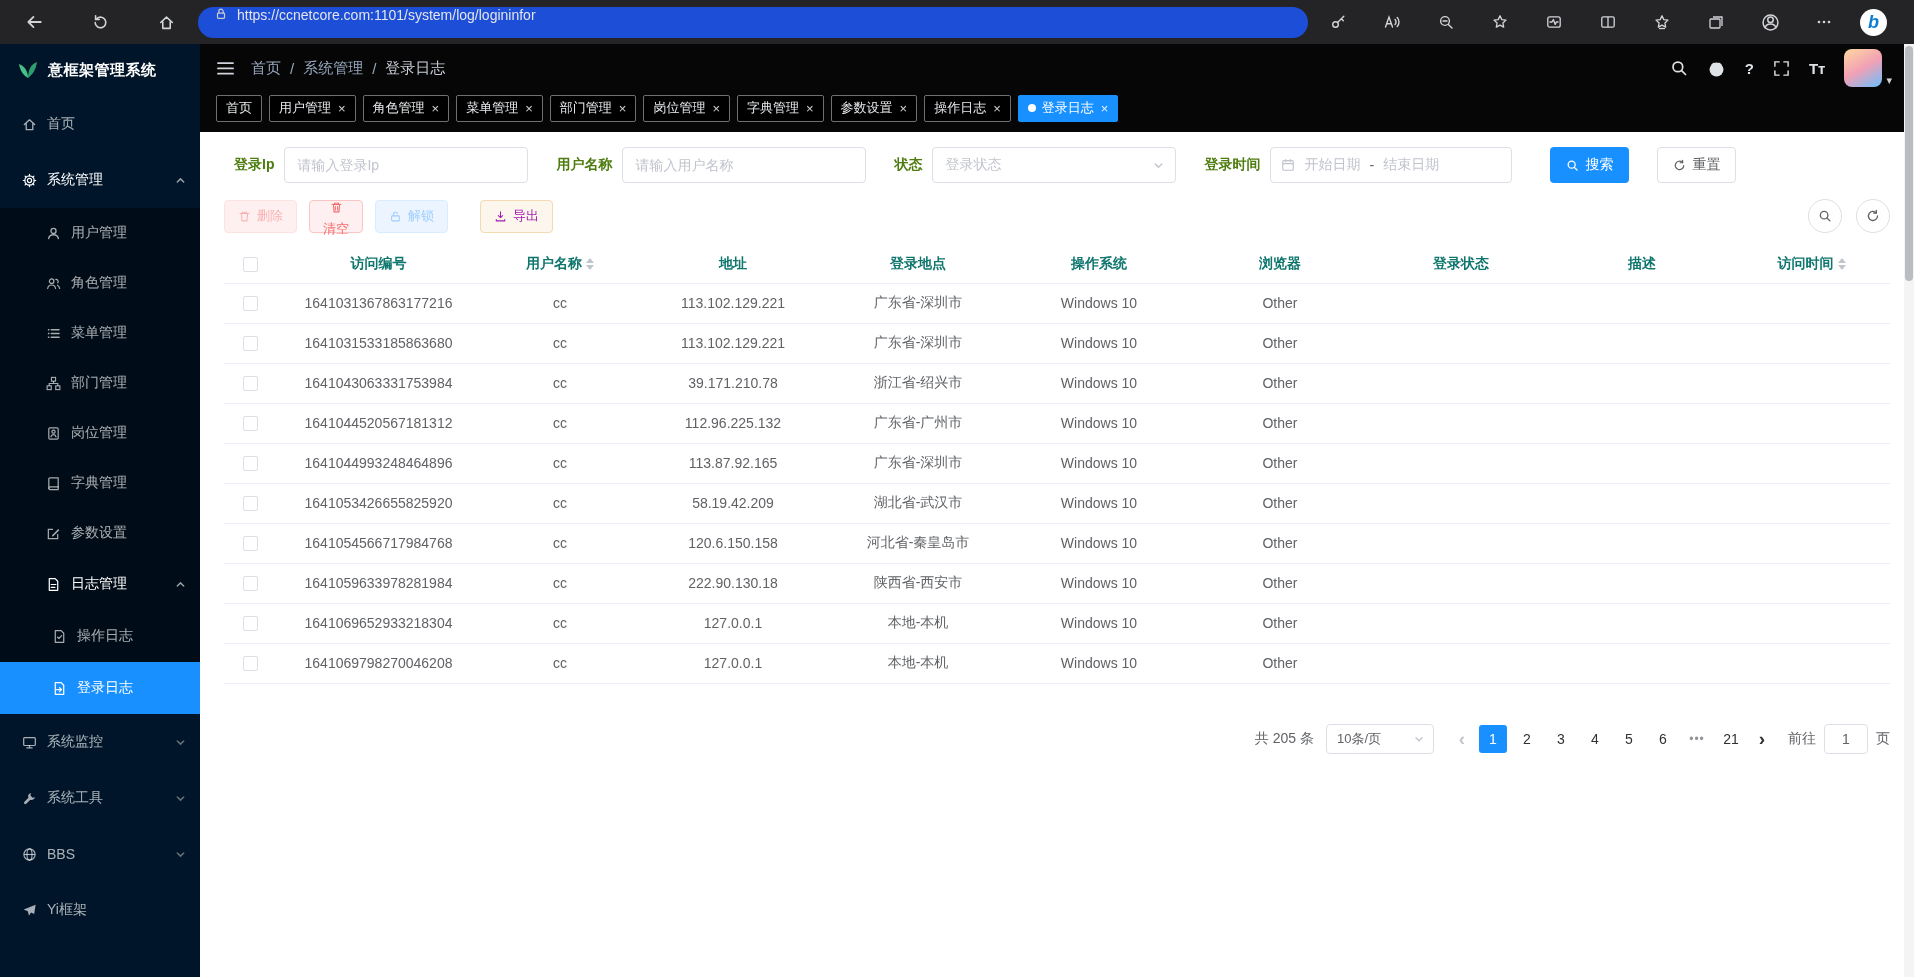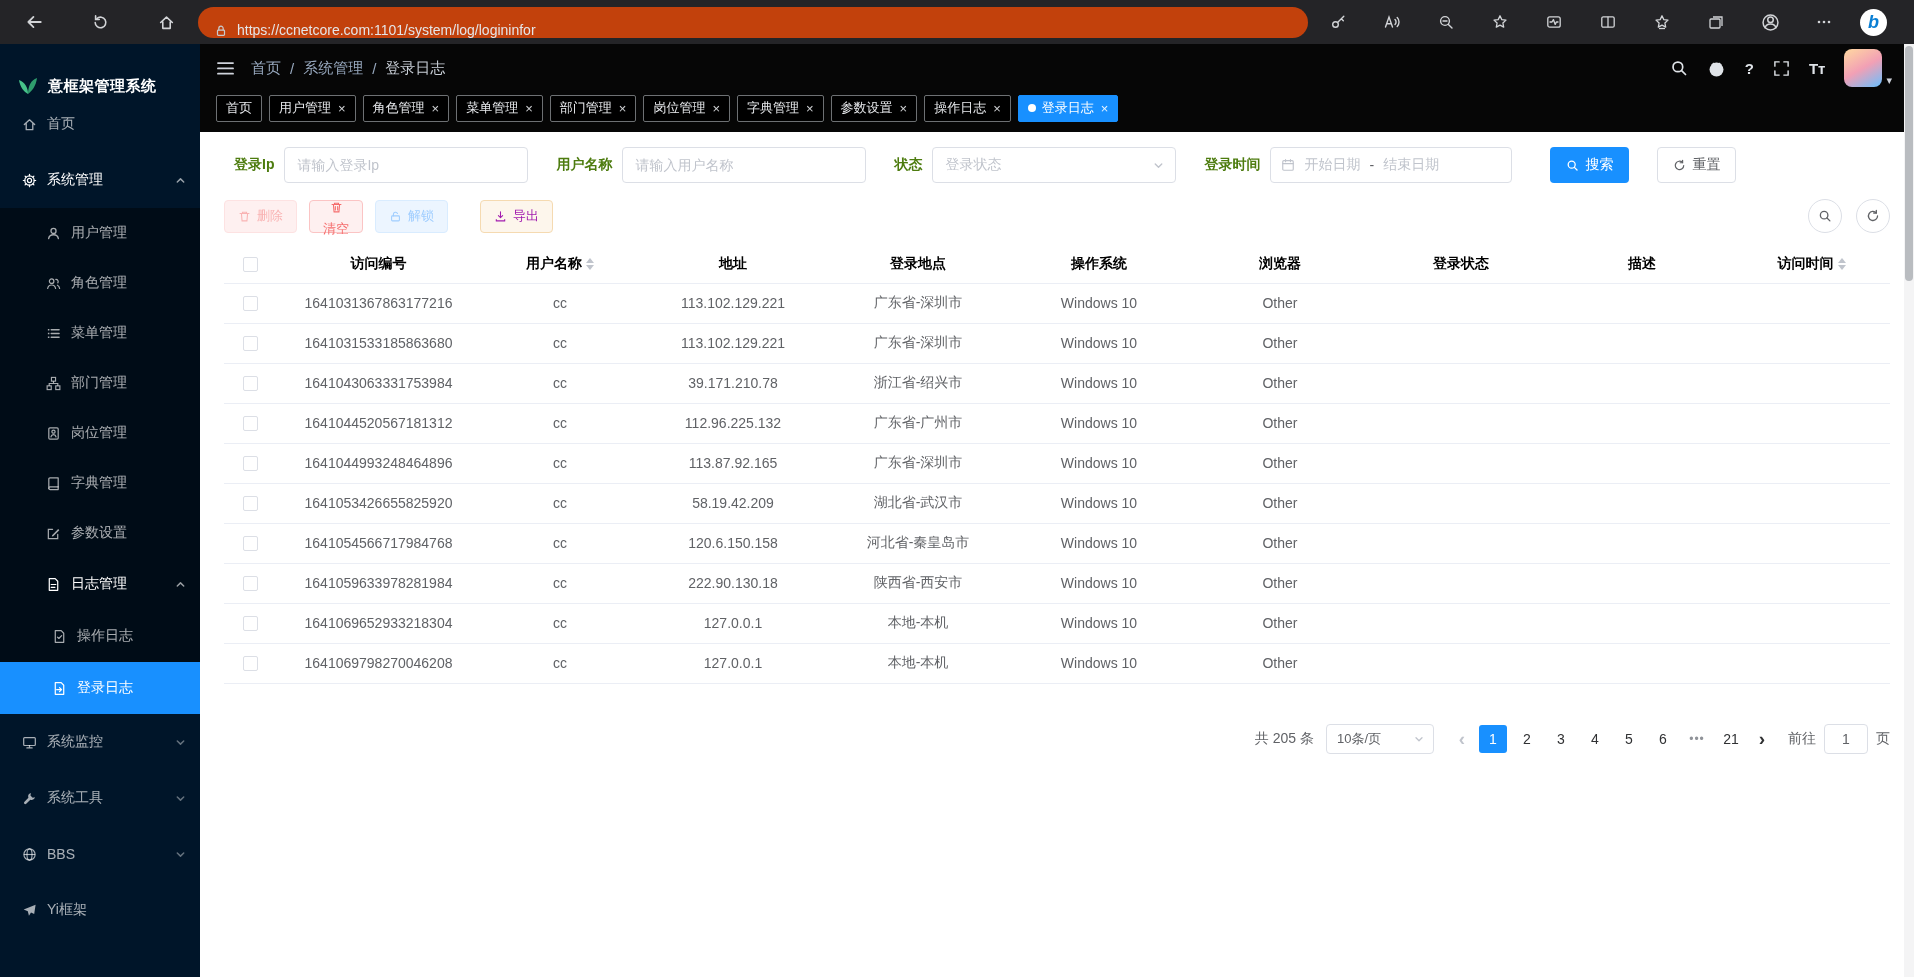--- a/index.html
+++ b/index.html
@@ -4,30 +4,30 @@
 <style>
   * { box-sizing: border-box; margin: 0; padding: 0; }
   html,body { width:1914px; height:977px; }
   body { font-family:"Liberation Sans","DejaVu Sans",sans-serif; }
   .screen { position:relative; width:1914px; height:977px; background:#fff; overflow:hidden; }
 
   
   .chrome { height:44px; background:#242427; display:flex; align-items:center; padding:0 16px; }
   .chrome-btn { width:36px; height:34px; display:flex; align-items:center; justify-content:center; color:#d2d4d7; border-radius:6px; flex:none; }
   .chrome-btn + .chrome-btn { margin-left:30px; }
-  .urlbar { margin-left:14px; width:1110px; height:31px; background:#c2410c; border-radius:16px; display:flex; align-items:flex-end; padding:0 16px; gap:9px; flex:none; }
+  .urlbar { margin-left:14px; width:1110px; height:31px; background:#1d4ed8; border-radius:16px; display:flex; align-items:flex-start; padding:0 16px; gap:9px; flex:none; }
   .url-text { color:#e4e5e8; font-size:14px; white-space:nowrap; overflow:hidden; }
   .chrome-right { display:flex; align-items:center; gap:18px; margin-left:12px; }
   .chrome-right .chrome-btn + .chrome-btn { margin-left:0; }
   .bing { width:27px; height:27px; border-radius:50%; background:#fff; display:flex; align-items:center; justify-content:center; color:#0a7fd4; font-weight:bold; font-size:18px; font-style:italic; }
 
   
   .app { display:flex; height:933px; }
   .sidebar { width:200px; flex:none; background:#001529; color:rgba(255,255,255,0.66); overflow:hidden; }
-  .logo-row { height:52px; display:flex; align-items:flex-end; gap:10px; padding-left:18px; }
+  .logo-row { height:52px; display:flex; align-items:center; gap:10px; padding-left:18px; }
   .logo-title { color:#fff; font-size:15px; font-weight:bold; letter-spacing:0.5px; }
   .nav { font-size:14px; }
   .nav-item { display:flex; align-items:center; gap:10px; height:56px; padding:0 14px 0 22px; cursor:pointer; }
   .nav-item .nav-icon { width:15px; height:15px; flex:none; display:flex; }
   .nav-item .chev { margin-left:auto; opacity:.6; display:flex; }
   .chev.down svg { transform:rotate(180deg); }
   .nav-sub { background:#000c17; }
   .nav-item.l2 { padding-left:46px; height:50px; }
   .nav-item.lg { height:52px; }
   .nav-item.l3 { padding-left:52px; height:52px; }
@@ -75,21 +75,21 @@
   .btn-sm { height:33px; padding:0 13px; font-size:13px; border-radius:4px; display:inline-flex; align-items:center; gap:6px; border:1px solid; cursor:pointer; white-space:nowrap; }
   .btn-danger-dis { color:#f9b3b3; background:#fef0f0; border-color:#fde2e2; }
   .btn-danger { color:#f56c6c; background:#fef0f0; border-color:#fbc4c4;flex-direction:column; }
   .btn-primary-dis { color:#9fcdff; background:#ecf5ff; border-color:#d9ecff; }
   .btn-warning { color:#a21caf; background:#fdf6ec; border-color:#f5dab1;margin-left:20px; }
   .tool-right { margin-left:auto; display:flex; align-items:center; gap:14px; }
   .icon-circle { width:34px; height:34px; border:1px solid #dcdfe6; border-radius:50%; display:flex; align-items:center; justify-content:center; color:#606266; background:#fff; cursor:pointer; }
 
   
   table.grid { margin-top:12px; width:100%; border-collapse:collapse; table-layout:fixed; }
-  .grid th { height:38px; font-size:14px; font-weight:bold; color:#000000; text-align:center; border-bottom:1px solid #ebeef5; background:#fff; white-space:nowrap; }
+  .grid th { height:38px; font-size:14px; font-weight:bold; color:#0f766e; text-align:center; border-bottom:1px solid #ebeef5; background:#fff; white-space:nowrap; }
   .grid td { height:40px; font-size:14px; color:#606266; text-align:center; border-bottom:1px solid #ebeef5; white-space:nowrap; overflow:hidden; }
   .cb { display:inline-block; width:15px; height:15px; border:1px solid #dcdfe6; border-radius:2px; background:#fff; vertical-align:middle; cursor:pointer; }
   .th-inner { display:inline-flex; align-items:center; gap:4px; }
   .carets { display:inline-flex; flex-direction:column; gap:2px; }
   .caret-up { width:0; height:0; border-left:4px solid transparent; border-right:4px solid transparent; border-bottom:5px solid #c0c4cc; }
   .caret-dn { width:0; height:0; border-left:4px solid transparent; border-right:4px solid transparent; border-top:5px solid #c0c4cc; }
 
   
   .pag { display:flex; align-items:center; justify-content:flex-end; margin-top:40px; font-size:14px; color:#606266; }
   .pag-total { margin-right:12px; }

